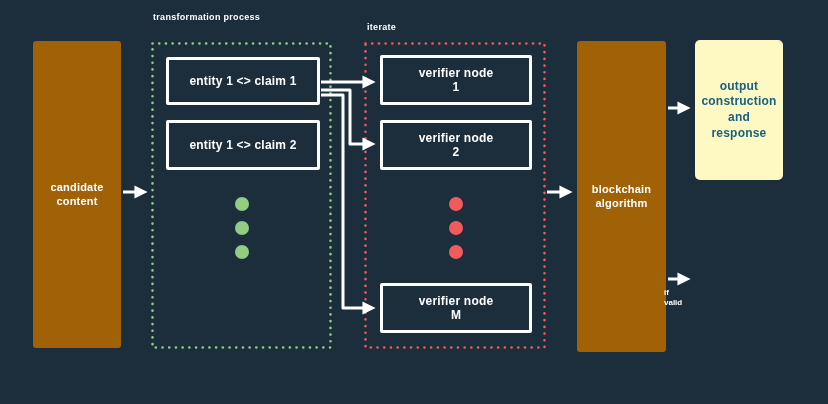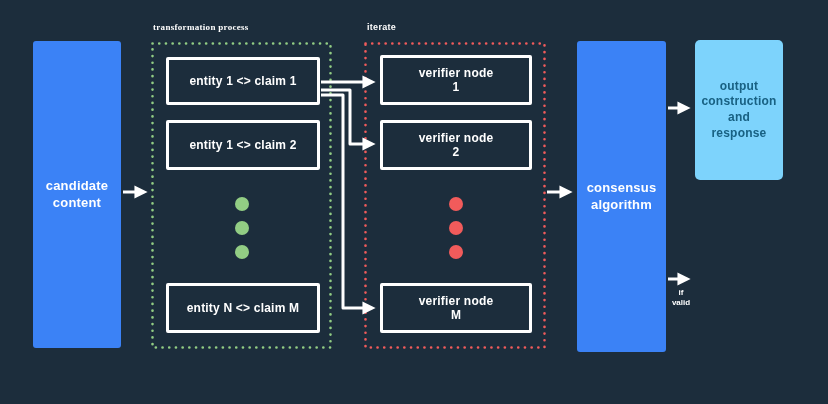--- a/index.html
+++ b/index.html
@@ -15,38 +15,38 @@
   }
   #lines{position:absolute;left:0;top:0;width:828px;height:404px;z-index:1;}
   .node{
     position:absolute;z-index:2;
     display:flex;align-items:center;justify-content:center;
     text-align:center;box-sizing:border-box;
     white-space:pre-line;
     font-weight:bold;
   }
   .solid{
-    background:#3b82f6;color:#FFFFFF;border-radius:3px;
-    font-size:13px;line-height:1.25;letter-spacing:.2px;
+    background:#a16207;color:#FFFFFF;border-radius:3px;
+    font-size:11px;line-height:1.25;letter-spacing:.2px;
   }
   .outline{
     border:3px solid #FFFFFF;background:transparent;color:#FFFFFF;
     border-radius:2px;font-size:12px;line-height:1.2;letter-spacing:.2px;
   }
   .light{
-    background:#7dd3fc;color:#186183;border-radius:5px;
+    background:#fef9c3;color:#186183;border-radius:5px;
     font-size:12px;line-height:1.3;letter-spacing:.2px;
   }
   .zone-label{
     position:absolute;z-index:2;color:#FFFFFF;font-weight:bold;
     font-size:9px;letter-spacing:.3px;white-space:pre-line;
   }
   .cond-label{
     position:absolute;z-index:2;color:#FFFFFF;font-weight:bold;
-    font-size:8px;line-height:1.3;text-align:center;white-space:pre-line;
+    font-size:8px;line-height:1.3;text-align:left;white-space:pre-line;
   }
   .blockchain-text{font-size:14px;}
 </style>
 </head>
 <body>
 
 <div id="canvas">
 
   <svg id="lines" viewBox="0 0 828 404">
     <defs>
@@ -73,38 +73,37 @@
       <path d="M123,192 L143,192" marker-end="url(#ah)"></path>
       <path d="M321,82 L371,82" marker-end="url(#ah)"></path>
       <path d="M321,90 L350,90 L350,144 L371,144" marker-end="url(#ah)"></path>
       <path d="M321,95 L343,95 L343,308 L371,308" marker-end="url(#ah)"></path>
       <path d="M547,192 L568,192" marker-end="url(#ah)"></path>
       <path d="M668,108 L686,108" marker-end="url(#ah)"></path>
       <path d="M668,279 L686,279" marker-end="url(#ah)"></path>
     </g>
   </svg>
 
-  <div class="zone-label" style="left:153px;top:22px;font-family:Liberation Serif, serif;">transformation process</div>
+  <div class="zone-label" style="left:153px;top:12px;">transformation process</div>
   <div class="zone-label" style="left:367px;top:22px;">iterate</div>
 
   <div class="node solid" style="left:33px;top:41px;width:88px;height:307px;">candidate
 content</div>
 
   <div class="node outline" style="left:166px;top:57px;width:154px;height:48px;">entity 1 &lt;&gt; claim 1</div>
   <div class="node outline" style="left:166px;top:120px;width:154px;height:50px;">entity 1 &lt;&gt; claim 2</div>
-  <div class="node outline" style="left:166px;top:283px;width:154px;height:50px;">entity N &lt;&gt; claim M</div>
 
   <div class="node outline" style="left:380px;top:55px;width:152px;height:50px;">verifier node
 1</div>
   <div class="node outline" style="left:380px;top:120px;width:152px;height:50px;">verifier node
 2</div>
   <div class="node outline" style="left:380px;top:283px;width:152px;height:50px;">verifier node
 M</div>
 
-  <div class="node solid" style="left:577px;top:41px;width:89px;height:311px;">consensus
+  <div class="node solid" style="left:577px;top:41px;width:89px;height:311px;">blockchain
 algorithm</div>
 
   <div class="node light" style="left:695px;top:40px;width:88px;height:140px;">output
 construction
 and
 response</div>
 
 
   <div class="cond-label" style="left:664px;top:288px;width:34px;">if
 valid</div>

